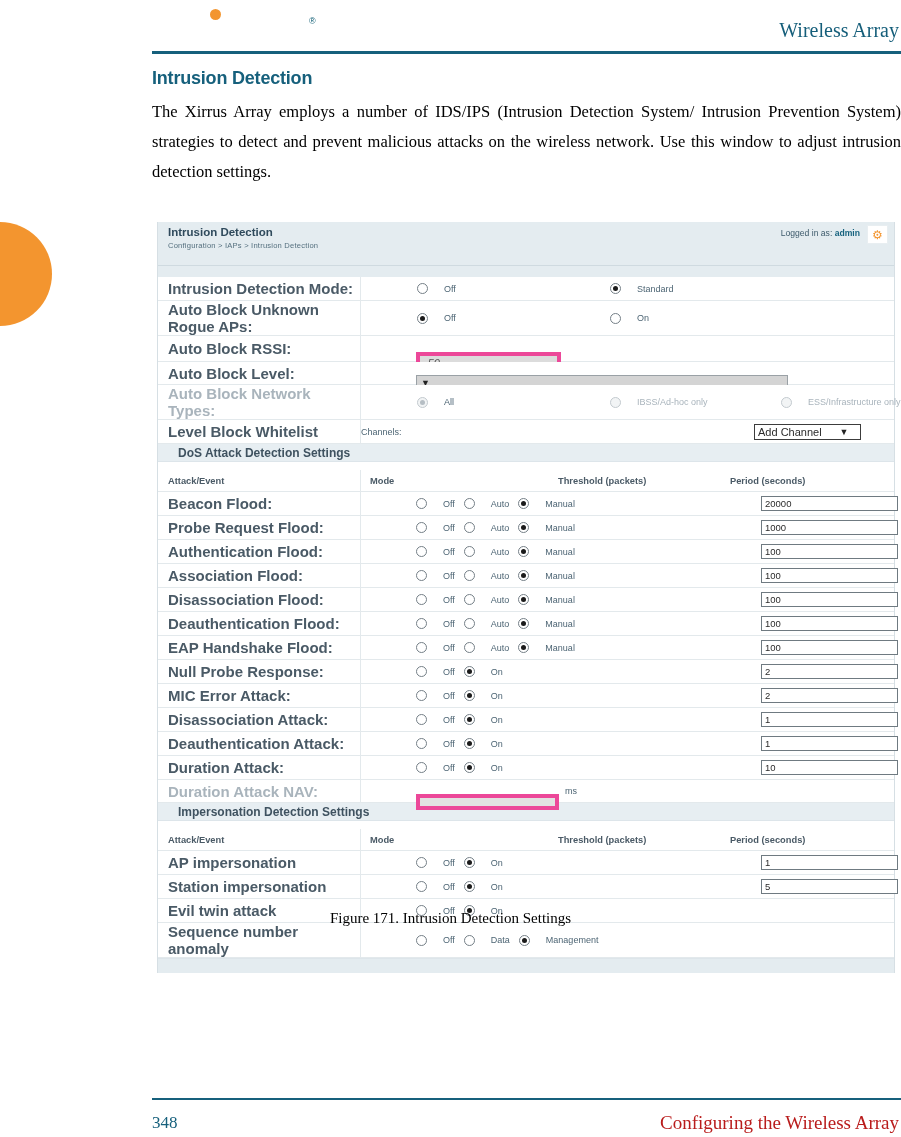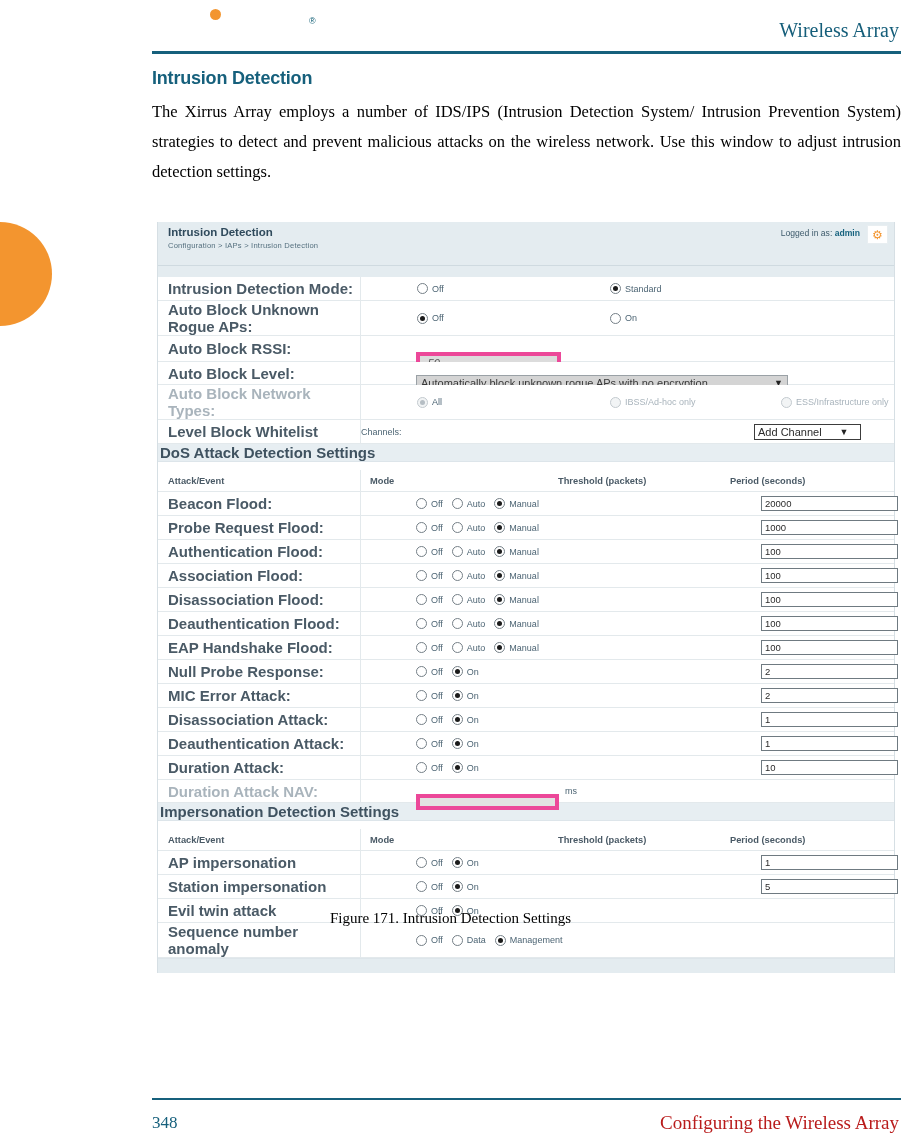--- a/index.html
+++ b/index.html
@@ -100,40 +100,40 @@
     font-size:15px;font-weight:bold;color:#4a5a66;
     border-right:1px solid #e3e9ec;
     align-self:stretch;display:flex;align-items:center;
   }
   .row .ctl{flex:1;display:flex;align-items:center;padding-left:9px;position:relative;height:100%;}
   .row.dim .lbl{color:#a9b4bc;}
 
   .sec-head{
     background:#e7eef2;border-bottom:1px solid #dde5ea;
     height:17px;display:flex;align-items:center;
-    padding-left:2px;
-    font-size:15px;font-weight:bold;color:#3f5260;
+    padding-left:20px;
+    font-size:12px;font-weight:bold;color:#3f5260;
   }
   .col-head{
     display:flex;align-items:center;border-bottom:1px solid #e3e9ec;
     height:21px;background:#fff;
   }
   .col-head .lbl{
     width:203px;flex:0 0 203px;padding-left:10px;box-sizing:border-box;
     font-size:9.3px;font-weight:bold;color:#4a5a66;
     border-right:1px solid #e3e9ec;align-self:stretch;display:flex;align-items:center;
   }
   .col-head .c-mode{position:absolute;left:212px;font-size:9.3px;font-weight:bold;color:#4a5a66;}
   .col-head .c-thr{position:absolute;left:400px;font-size:9.3px;font-weight:bold;color:#4a5a66;}
   .col-head .c-per{position:absolute;left:572px;font-size:9.3px;font-weight:bold;color:#4a5a66;}
   .col-head{position:relative;margin-top:8px;}
 
   
   .radio{
-    display:inline-flex;align-items:center;gap:4px;
+    display:inline-flex;align-items:center;gap:16px;
     font-size:9px;color:#4d6574;white-space:nowrap;
   }
   .rdot{
     width:9px;height:9px;border-radius:50%;
     border:1px solid #757f87;background:#fff;
     display:inline-block;position:relative;flex:0 0 9px;
   }
   .rdot.on::after{
     content:"";position:absolute;left:2px;top:2px;
     width:5px;height:5px;border-radius:50%;background:#1b1b1b;
@@ -271,21 +271,20 @@
     <div class="lbl">Auto Block RSSI:</div>
     <div class="ctl">
       <span class="gray-box rssi-box">-50</span>
     </div>
   </div>
 
   <div class="row" style="min-height:22px">
     <div class="lbl">Auto Block Level:</div>
     <div class="ctl">
       <span class="select-wide">
-        <span>Automatically block unknown rogue APs with no encryption</span>
         <span class="caret">▼</span>
       </span>
     </div>
   </div>
 
   <div class="row dim">
     <div class="lbl">Auto Block Network Types:</div>
     <div class="ctl">
       <span class="radio rg-a">
         <span class="rdot dis on"></span>

